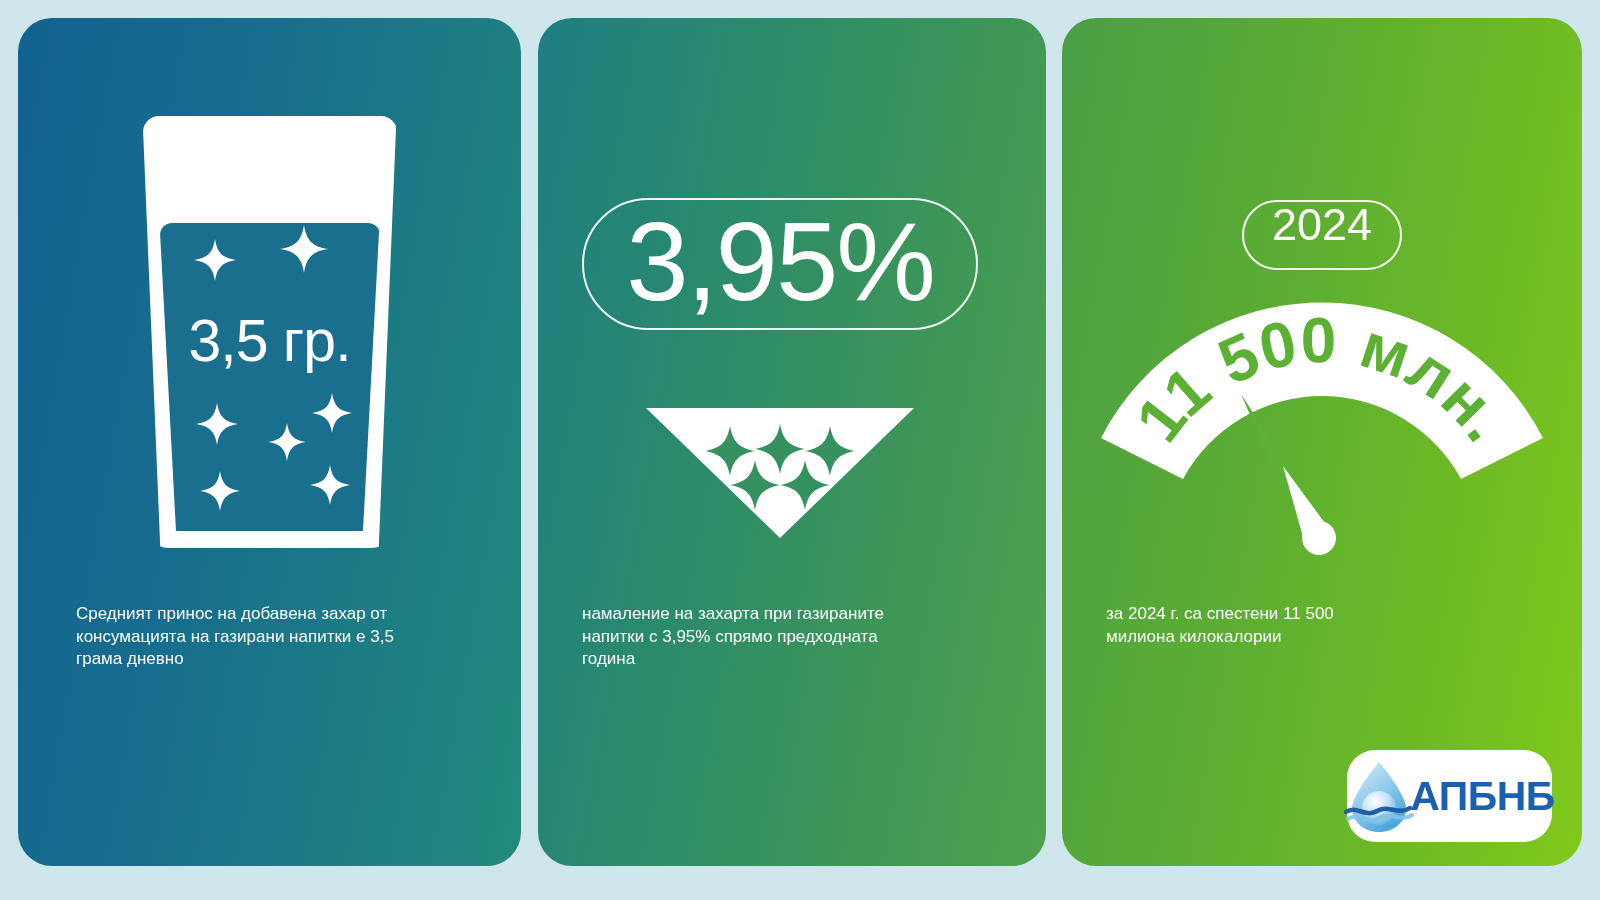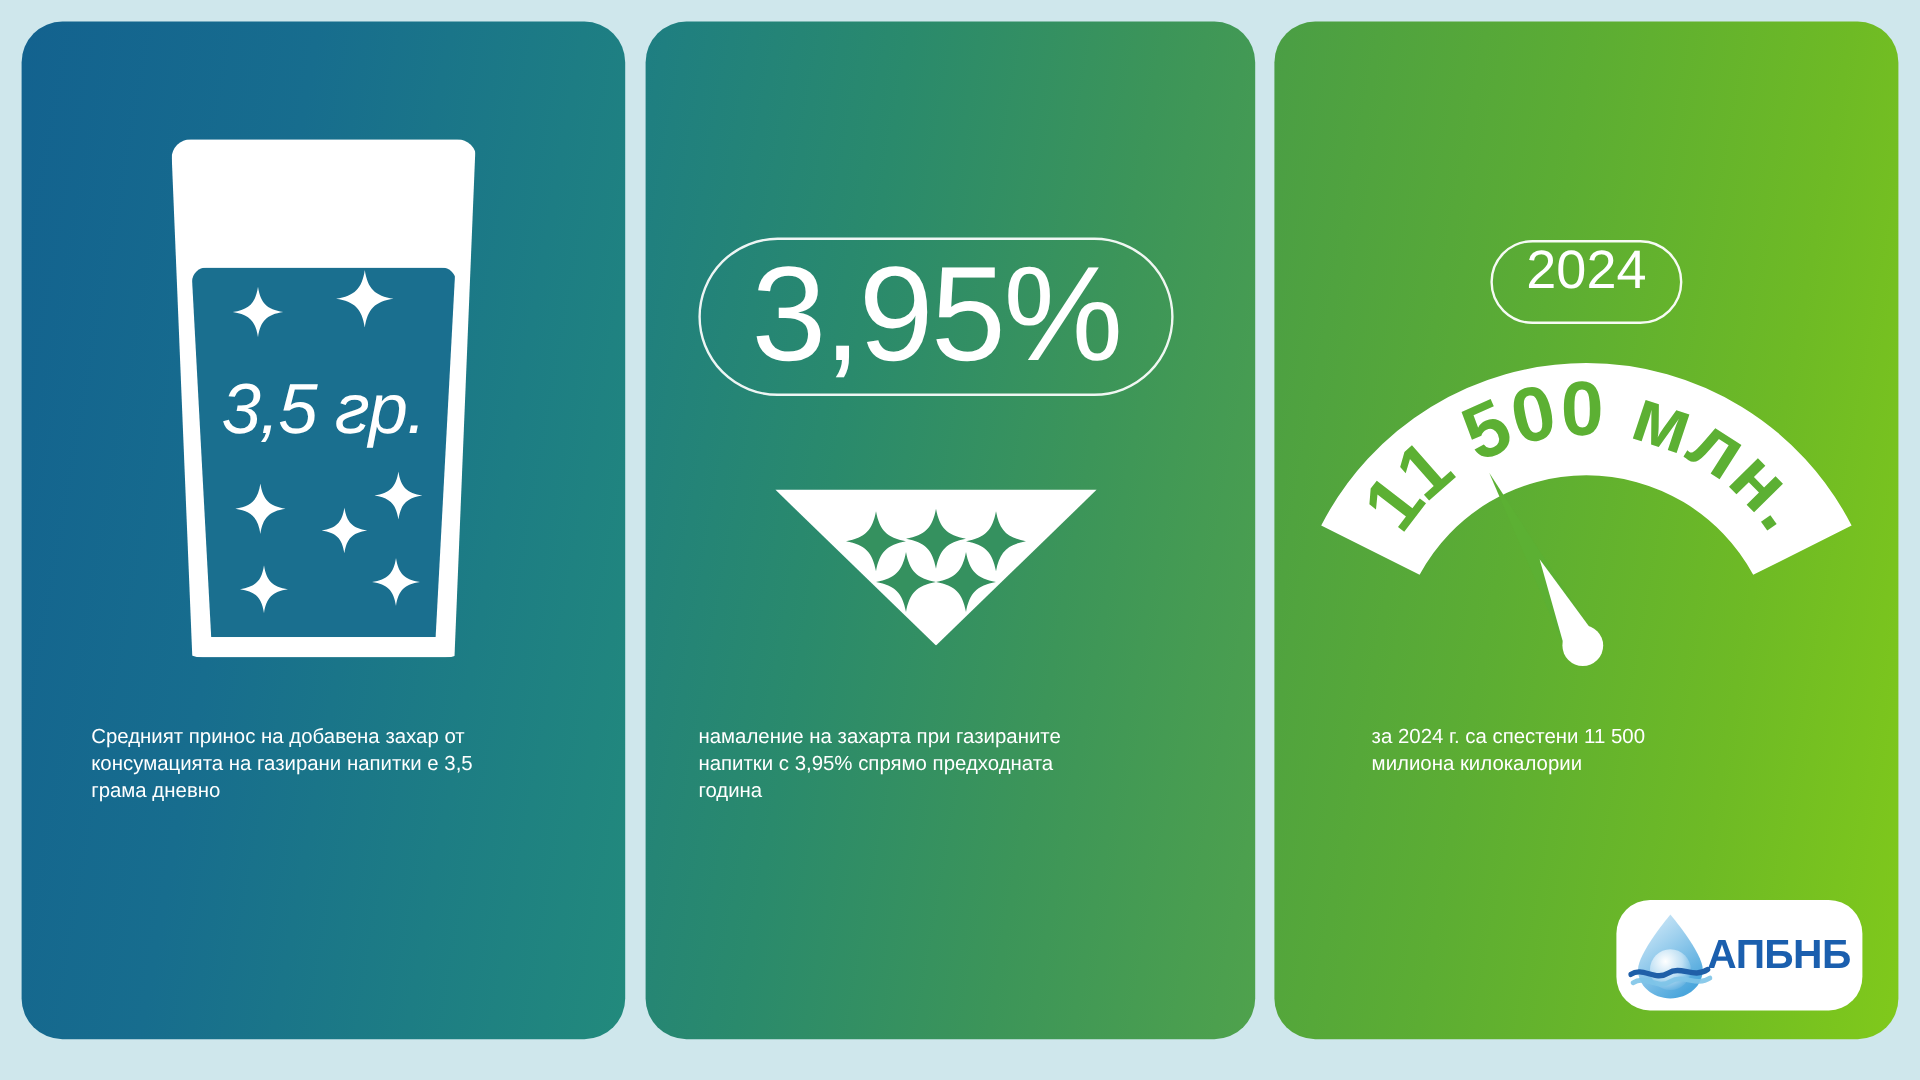--- a/index.html
+++ b/index.html
@@ -62,21 +62,20 @@
   .glass-liquid {
     position: absolute;
     left: 17px;
     right: 17px;
     top: 107px;
     bottom: 17px;
     border-radius: 12px 12px 18px 18px;
     background: #1a6f8f;
     clip-path: polygon(0% 0%, 100% 0%, 92.5% 100%, 7.5% 100%);
     overflow: hidden;
-    font-style: italic;
   }
   .glass-value {
     position: absolute;
     left: 0;
     right: 0;
     top: 84px;
     text-align: center;
     color: #ffffff;
     font-size: 59px;
     font-weight: 400;
@@ -158,40 +157,40 @@
   .caption {
     position: absolute;
     color: #ffffff;
     font-size: 17px;
     line-height: 1.33;
     font-weight: 400;
     white-space: pre-line;
   }
   #caption-1 { left: 58px; top: 585px; width: 320px; }
   #caption-2 { left: 44px; top: 585px; width: 310px; }
-  #caption-3 { left: 44px; top: 585px; width: 300px; margin-left: 37px; }
+  #caption-3 { left: 44px; top: 585px; width: 300px; }
 
   
   .logo-pill {
     position: absolute;
     right: 30px;
     bottom: 24px;
     width: 205px;
     height: 92px;
     background: #ffffff;
     border-radius: 28px;
     display: flex;
     align-items: center;
     justify-content: center;
     gap: 2px;
   }
   .logo-mark { width: 70px; height: 76px; flex: 0 0 auto; }
   .logo-text {
     color: #1b5fae;
-    font-size: 34px;
+    font-size: 41px;
     font-weight: 700;
     letter-spacing: -0.5px;
     line-height: 1;
     margin-left: -6px;
   }
 </style>
 </head>
 <body>
 
 <div id="infographic">

